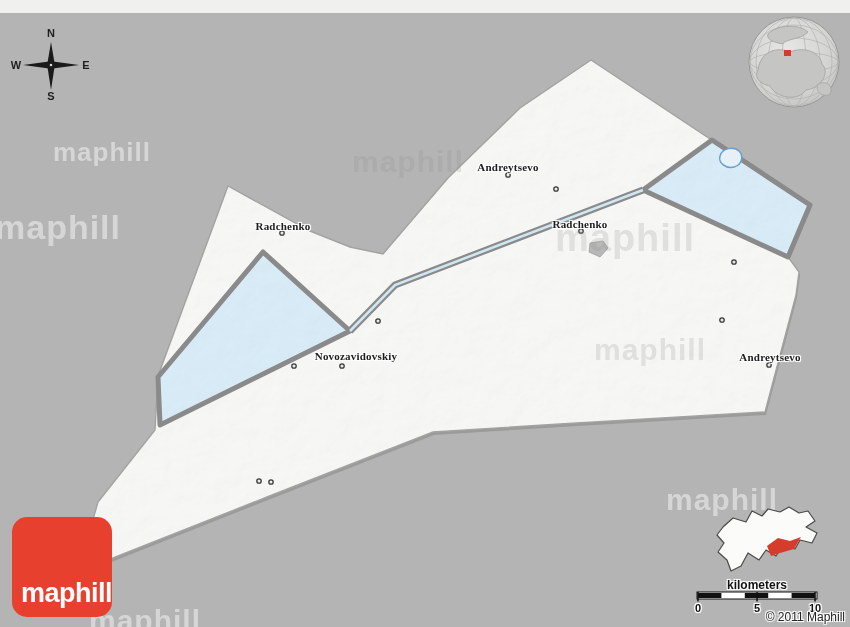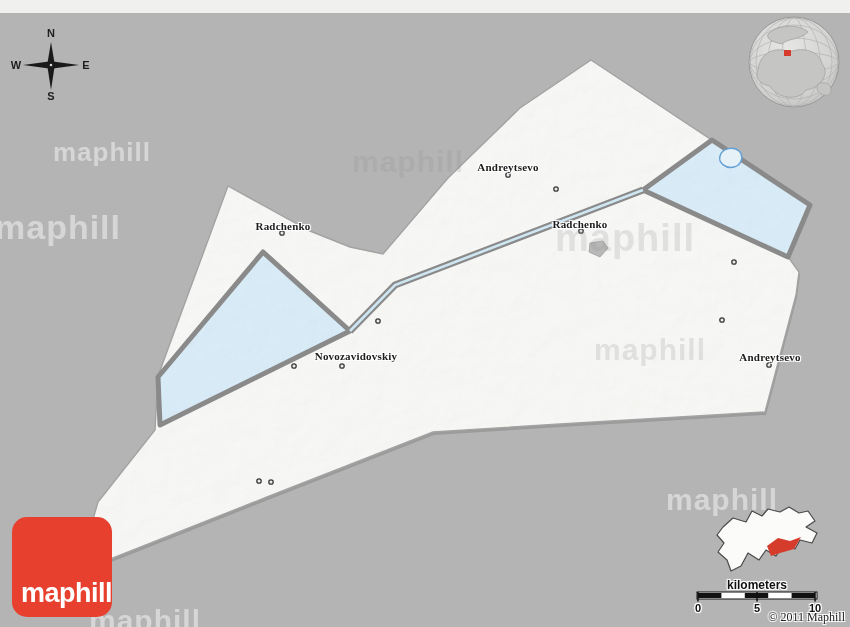--- a/index.html
+++ b/index.html
@@ -38,21 +38,21 @@
   .km-label{
     position:absolute;left:757px;top:585px;transform:translate(-50%,-50%);
     font-size:12px;font-weight:bold;color:#111;
   }
   .tick{
     position:absolute;transform:translate(-50%,0);top:602px;
     font-size:11px;font-weight:bold;color:#111;
   }
   .copyright{
     position:absolute;right:5px;top:610px;
-    font-size:12px;color:#222;font-family:Liberation Serif, serif;
+    font-size:12px;color:#222;
   }
 </style>
 </head>
 <body>
 
 <div class="stage">
 
   <div class="topstrip"></div>
 
   <div class="wm wm-light" style="left:102px;top:152px;font-size:26px;">maphill</div>

